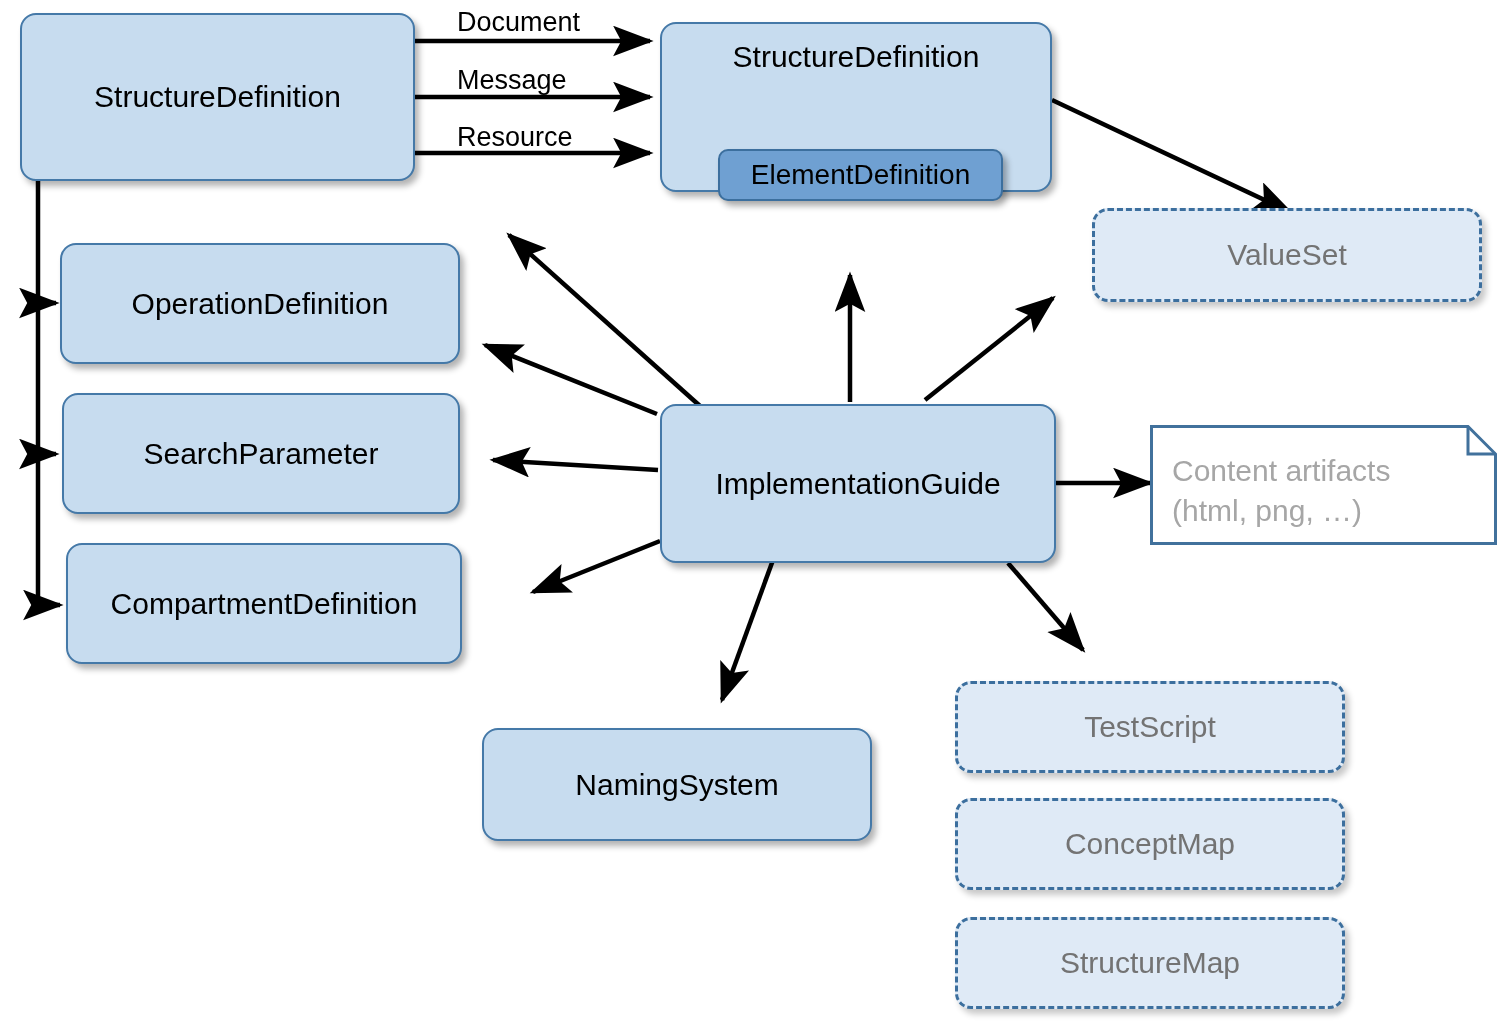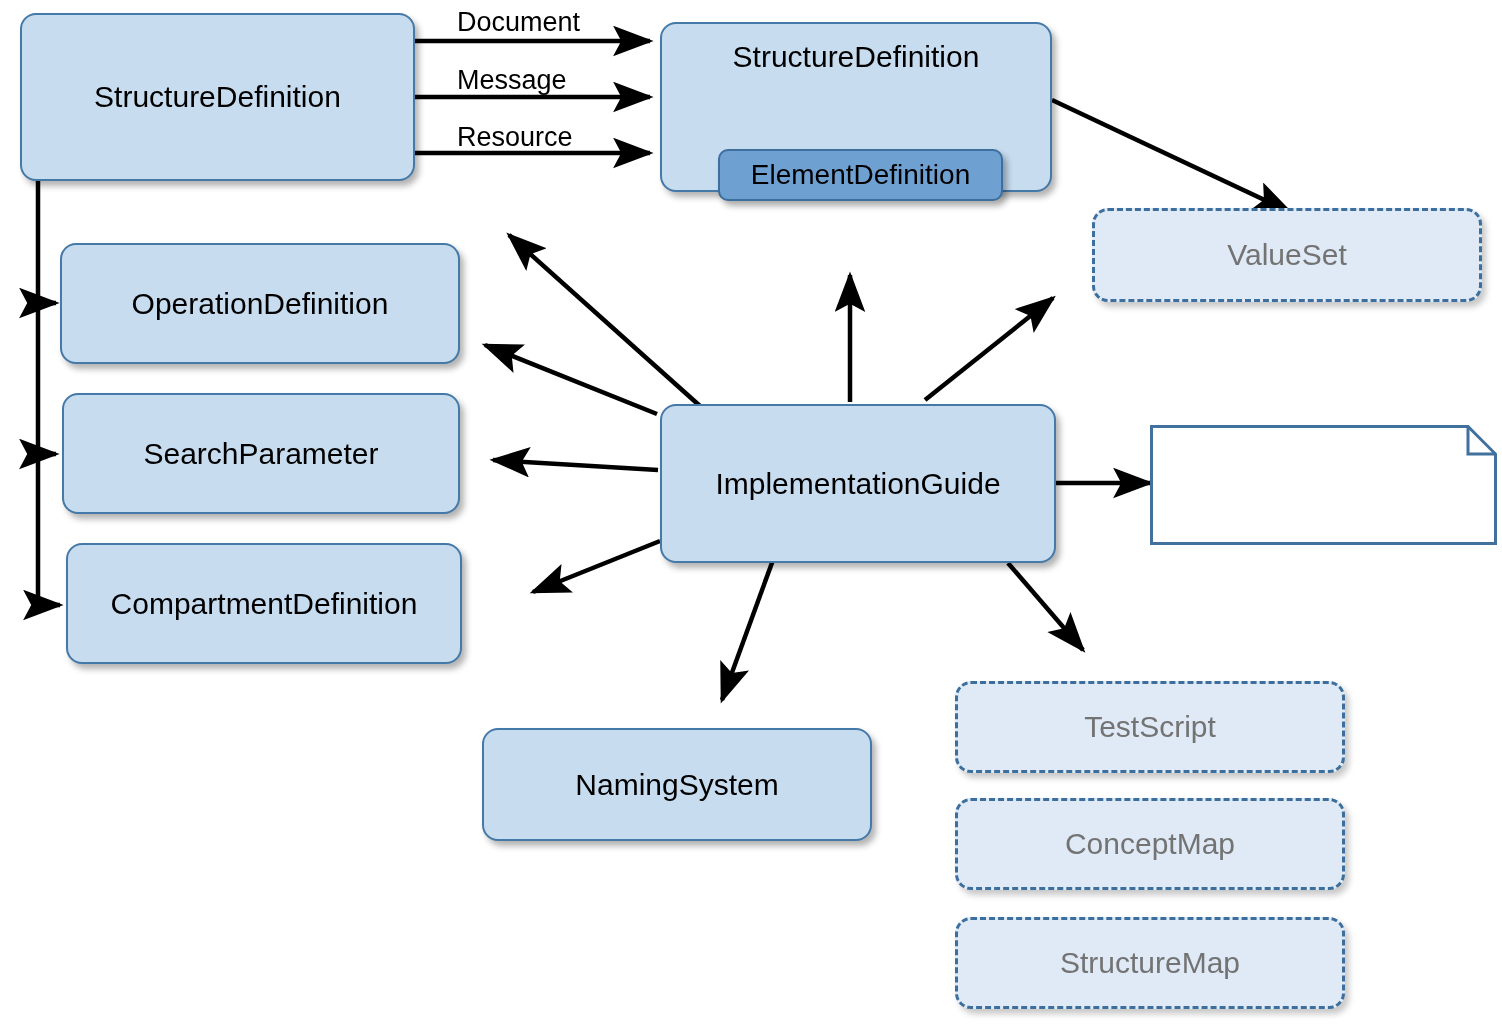--- a/index.html
+++ b/index.html
@@ -193,20 +193,24 @@
 
     <div class="node solid" style="left:660px; top:404px; width:396px; height:159px;">
       <span>ImplementationGuide</span>
     </div>
 
     <div class="note" style="left:1150px; top:425px; width:347px; height:120px;">
       <svg class="note-svg" viewBox="0 0 347 120" preserveAspectRatio="none">
         <path d="M1.5,1.5 L318,1.5 L345.5,29 L345.5,118.5 L1.5,118.5 Z" fill="#ffffff" stroke="#41719c" stroke-width="3"></path>
         <path d="M318,1.5 L318,29 L345.5,29" fill="none" stroke="#41719c" stroke-width="3"></path>
       </svg>
+      <div class="note-text">
+        <span class="noteline">Content artifacts</span>
+        <span class="noteline">(html, png, …)</span>
+      </div>
     </div>
 
     <div class="node solid" style="left:482px; top:728px; width:390px; height:113px;">
       <span>NamingSystem</span>
     </div>
 
     <div class="node dashdot" style="left:955px; top:681px; width:390px; height:92px;">
       <span>TestScript</span>
     </div>
 

